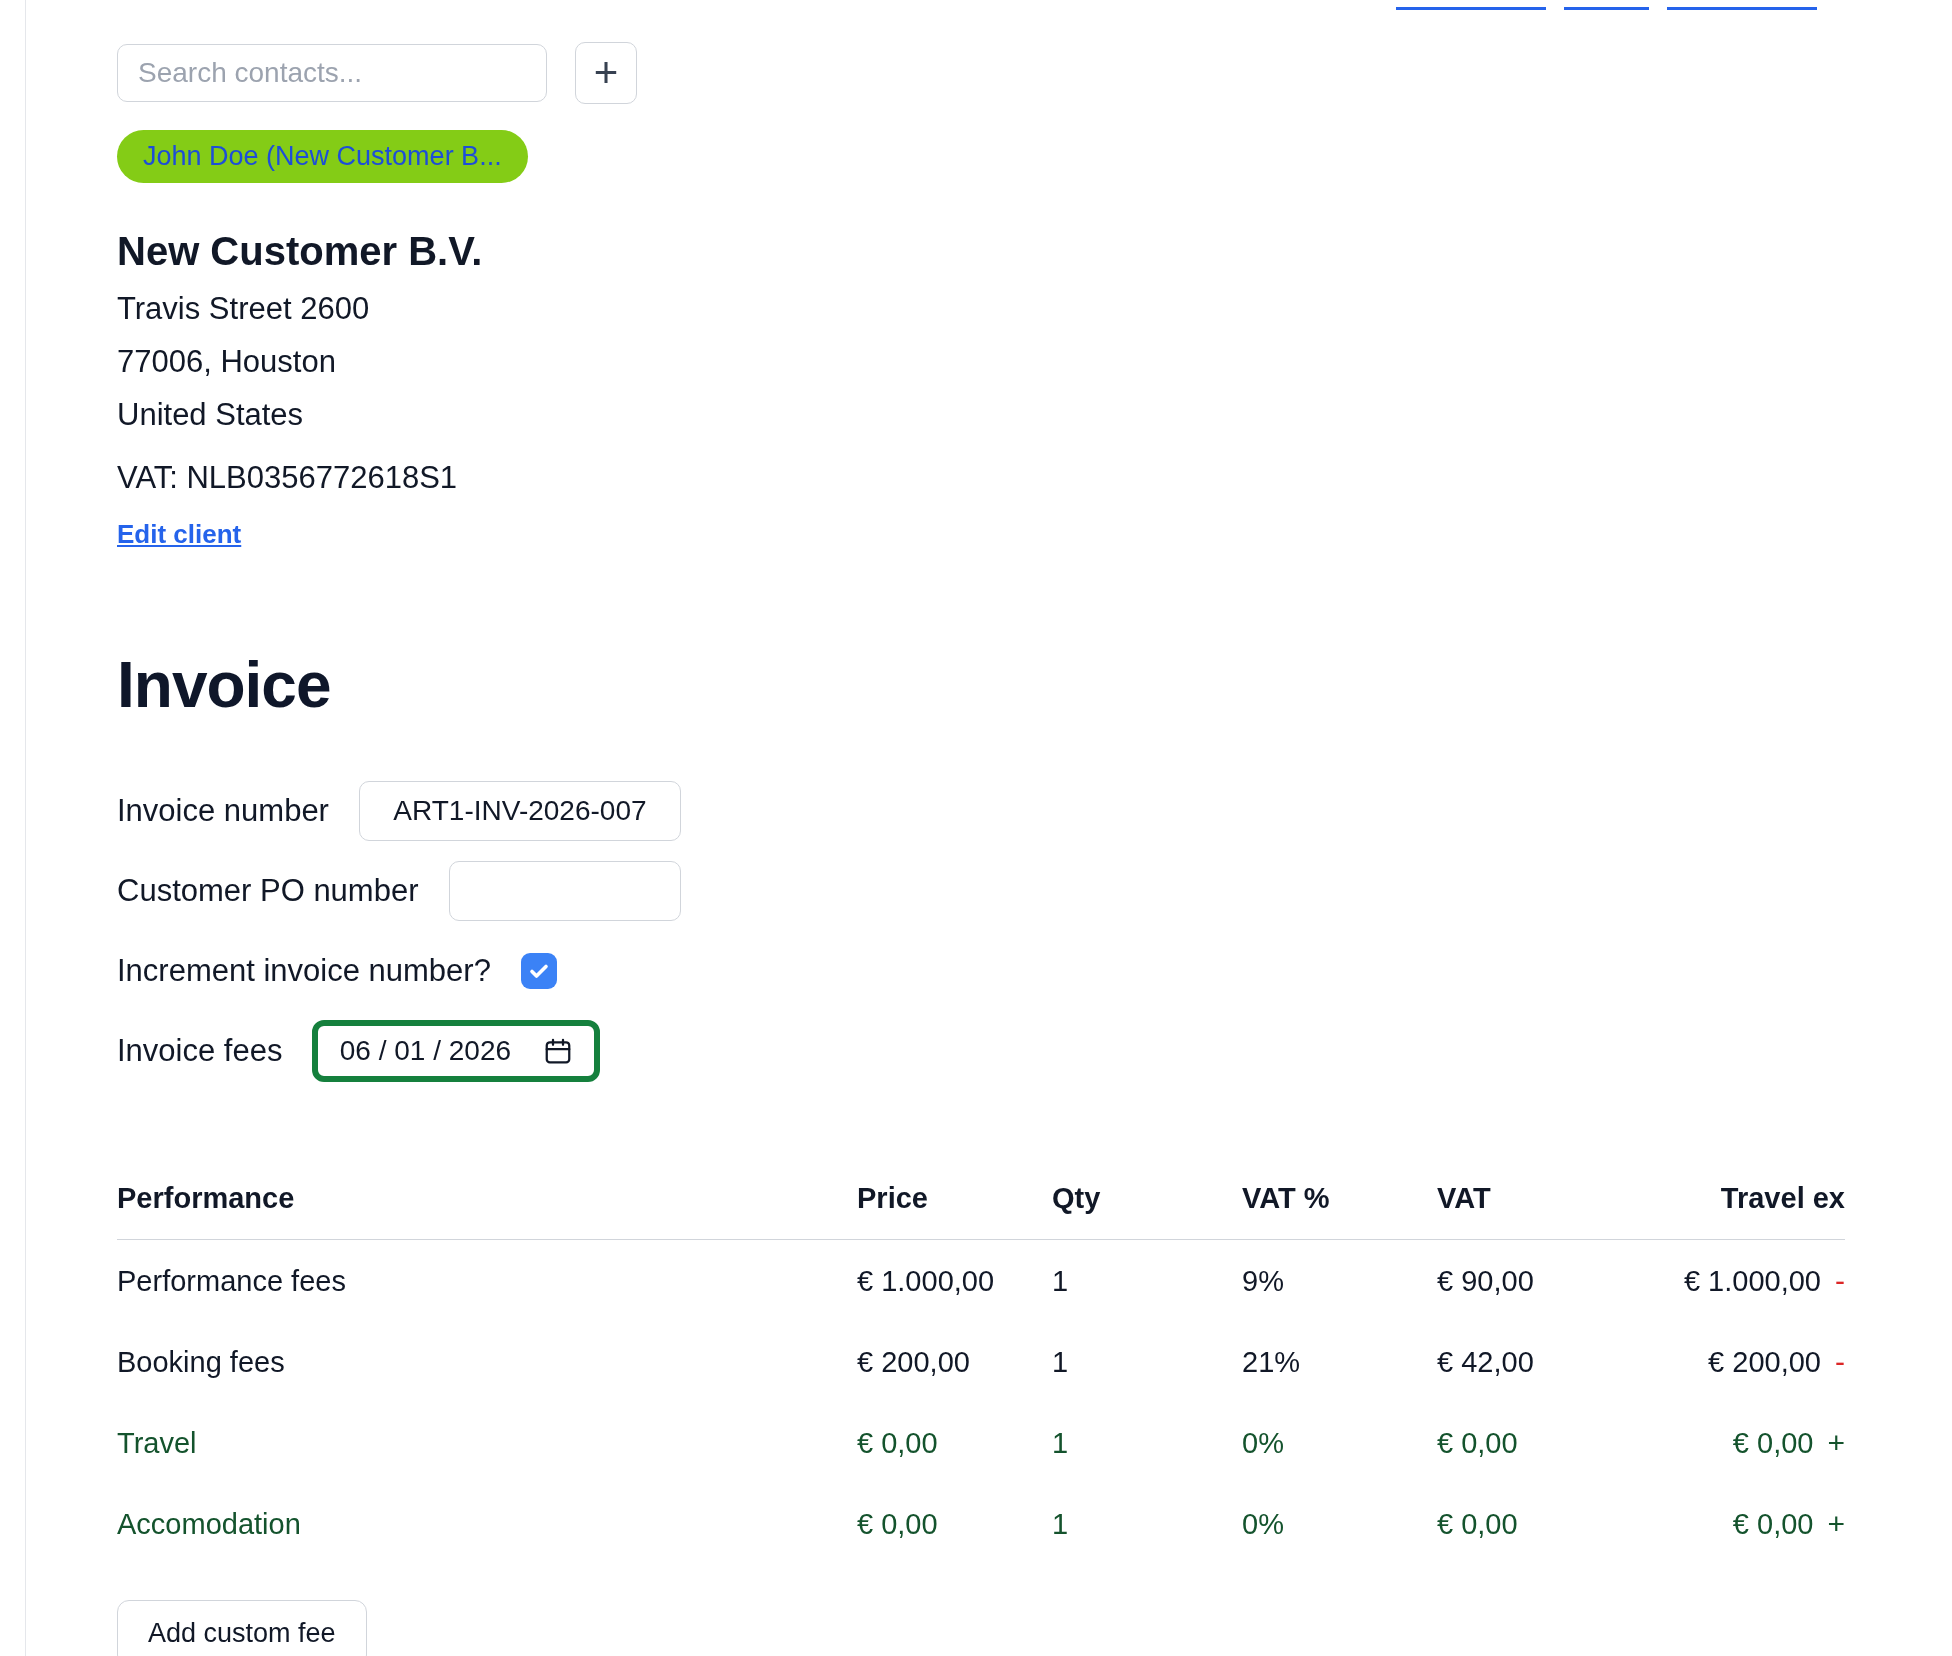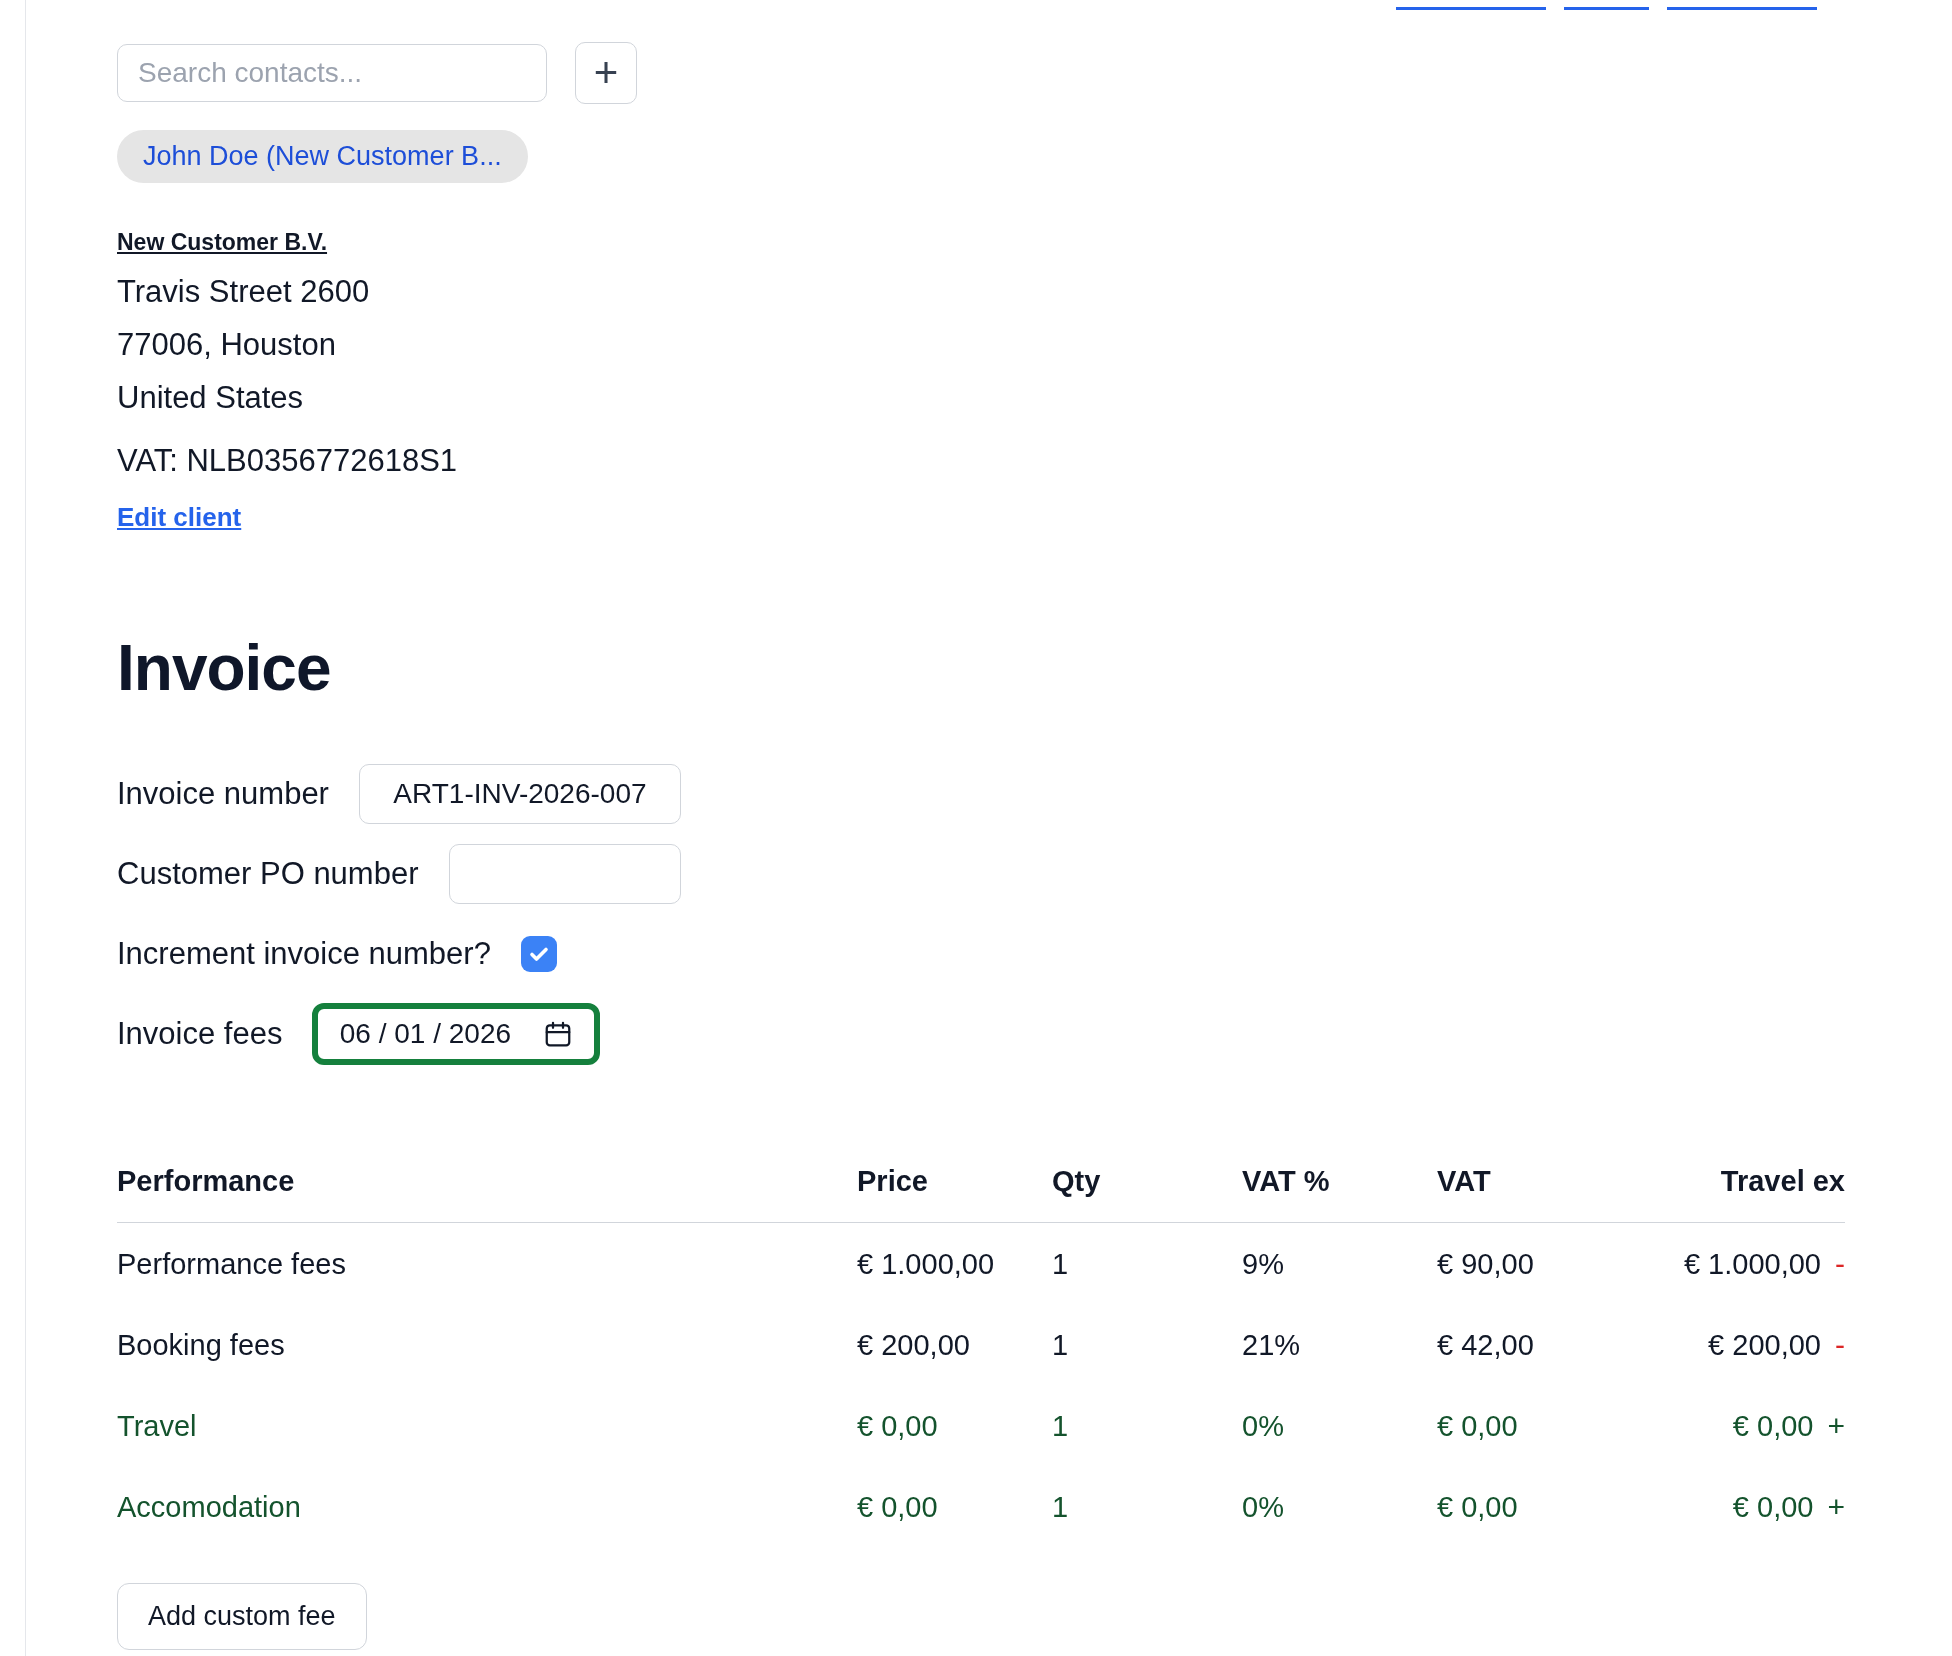--- a/index.html
+++ b/index.html
@@ -47,30 +47,30 @@
     background: #fff; font-size: 42px; font-weight: 300;
     color: #374151; line-height: 1;
     display: flex; align-items: center; justify-content: center;
     cursor: pointer;
   }
 
   
   .chip {
     display: inline-flex; align-items: center;
     margin-top: 26px;
-    background: #e5e5e5; color: #1d4ed8;
+    background: #84cc16; color: #1d4ed8;
     border-radius: 9999px;
     padding: 11px 26px;
     font-size: 27px;
     cursor: pointer;
   }
 
   
   .client { margin-top: 48px; font-size: 31px; line-height: 1.0; }
-  .client .name { font-weight: 700; font-size: 23px; text-decoration: underline; }
+  .client .name { font-weight: 700; font-size: 40px; }
   .client .line { margin-top: 22px; }
   .client .vat { margin-top: 32px; }
   .edit-client {
     display: inline-block; margin-top: 28px;
     color: #2563eb; font-weight: 700; font-size: 26px;
     text-decoration: underline; cursor: pointer;
   }
 
   
   .invoice-title {

